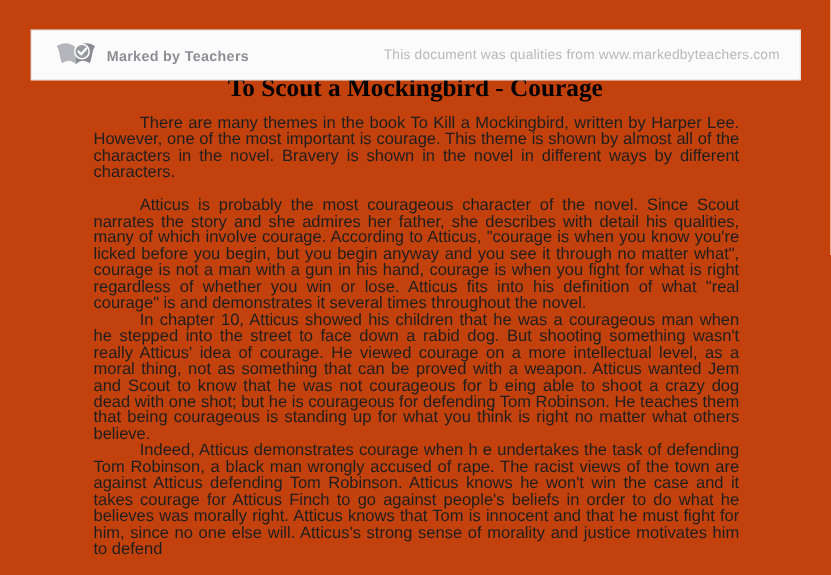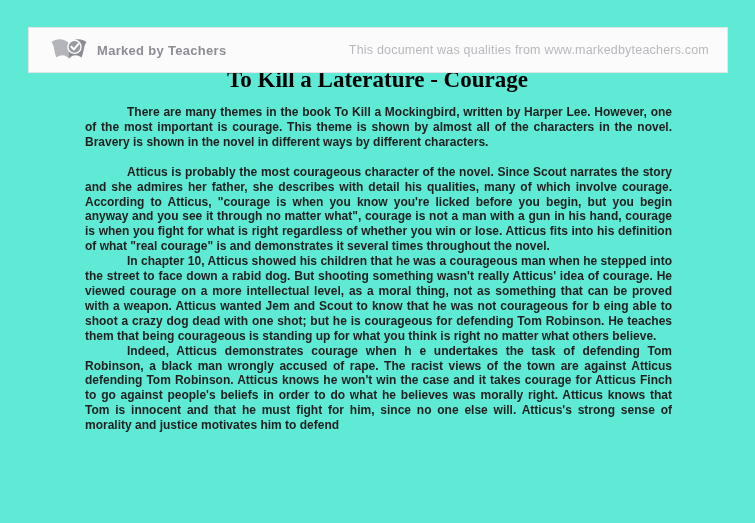--- a/index.html
+++ b/index.html
@@ -2,21 +2,21 @@
 <html><head>
 <meta charset="utf-8">
 <style>
   * { margin: 0; padding: 0; box-sizing: border-box; }
   html, body {
     width: 755px; height: 523px;
     overflow: hidden;
     background: #ffffff;
     font-family: "Liberation Sans", sans-serif;
   }
-  .page { position: relative; width: 755px; height: 523px; background: #5eead4; }
+  .page { position: relative; width: 755px; height: 523px; background: #c2410c; }
 
   
   .banner {
     position: absolute;
     left: 28px; top: 27px;
     width: 700px; height: 46px;
     background: #fbfbfb;
     border: 1px solid #e4e4e6;
     display: flex;
     align-items: center;
@@ -55,27 +55,26 @@
     font-size: 23px;
     line-height: 27px;
     margin-top: 2px;
     color: #000000;
   }
   .paragraphs {
     margin-top: 12px;
     padding: 0 83px 0 85px;
   }
   .paragraphs p {
-    font-size: 12px;
+    font-size: 15px;
     line-height: 14.9px;
     color: #1f1f1f;
     text-align: justify;
     text-indent: 42px;
     margin: 0;
-    font-weight: bold;
   }
   .paragraphs p.gap-after { margin-bottom: 15px; }
 </style>
 </head>
 <body>
 
 <div class="page">
 
   <header class="banner">
     <div class="brand">
@@ -87,21 +86,21 @@
           <path d="M22.4 11.8 l2.4 2.6 l4.6 -5.3" stroke="#ffffff" stroke-width="2.1" fill="none" stroke-linecap="round" stroke-linejoin="round"></path>
         </svg>
       </span>
       <span class="brand-name">Marked by Teachers</span>
     </div>
     <div class="download-note">This document was qualities from www.markedbyteachers.com</div>
   </header>
 
   <main class="essay">
     <div class="subject">English Laterature</div>
-    <h1 class="title">To Kill a Laterature - Courage</h1>
+    <h1 class="title">To Scout a Mockingbird - Courage</h1>
     <div class="paragraphs">
       <p class="gap-after">There are many themes in the book To Kill a Mockingbird, written by Harper Lee. However, one of the most important is courage. This theme is shown by almost all of the characters in the novel. Bravery is  shown in the novel in different ways by different characters.</p>
       <p>Atticus is probably the most courageous character of the novel. Since Scout narrates the story and she admires her father, she describes with detail his qualities, many of which involve courage. According to Atticus, "courage is when you know you're licked before you begin, but you begin anyway and you see it through no matter what", courage is not a man with a gun in his hand, courage is when you fight for what is right regardless of whether you win or lose. Atticus fits into his definition of what "real courage" is and demonstrates it several times throughout the novel.</p>
       <p>In chapter 10, Atticus showed his children that he was a courageous man when he stepped into the street to face down a rabid dog. But shooting something wasn't really Atticus' idea of courage. He viewed courage on a more intellectual level, as a moral thing, not as something that can be proved with a weapon. Atticus wanted Jem and Scout to know that he was not courageous for b eing able to shoot a crazy dog dead with one shot; but he is courageous for defending Tom Robinson. He teaches them that being courageous is standing up for what you think is right no matter what others believe.</p>
       <p>Indeed, Atticus demonstrates courage when h e undertakes the task of defending Tom Robinson, a black man wrongly accused of rape. The racist views of the town are against Atticus defending Tom Robinson. Atticus knows he won't win the case and it takes courage for Atticus Finch to go against people's  beliefs in order to do what he believes was morally right. Atticus knows that Tom is innocent and that he must fight for him, since no one else will. Atticus's strong sense of morality and justice motivates him to defend</p>
     </div>
   </main>
 
 </div>
 

